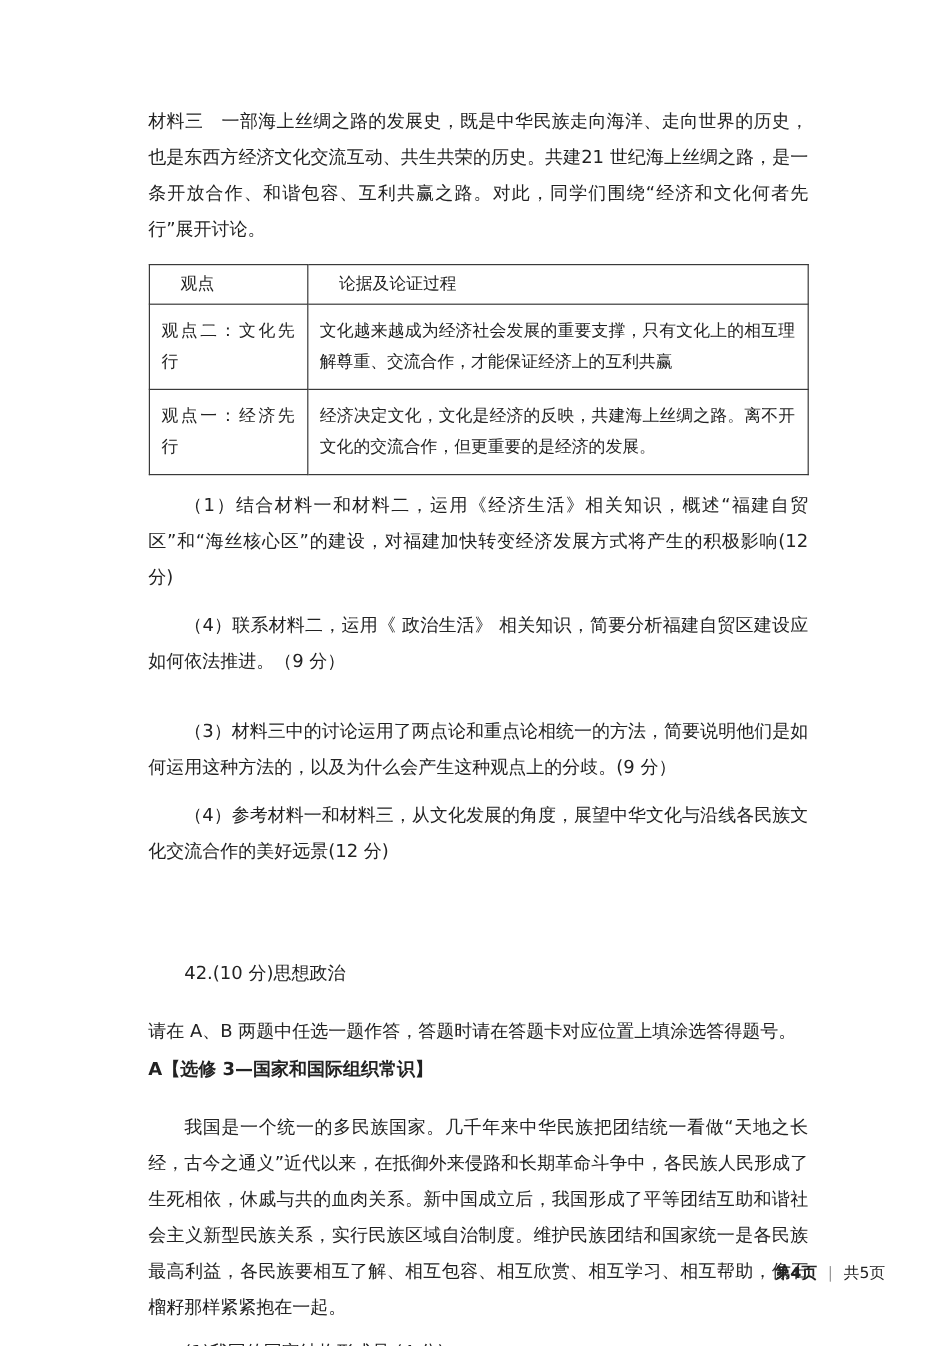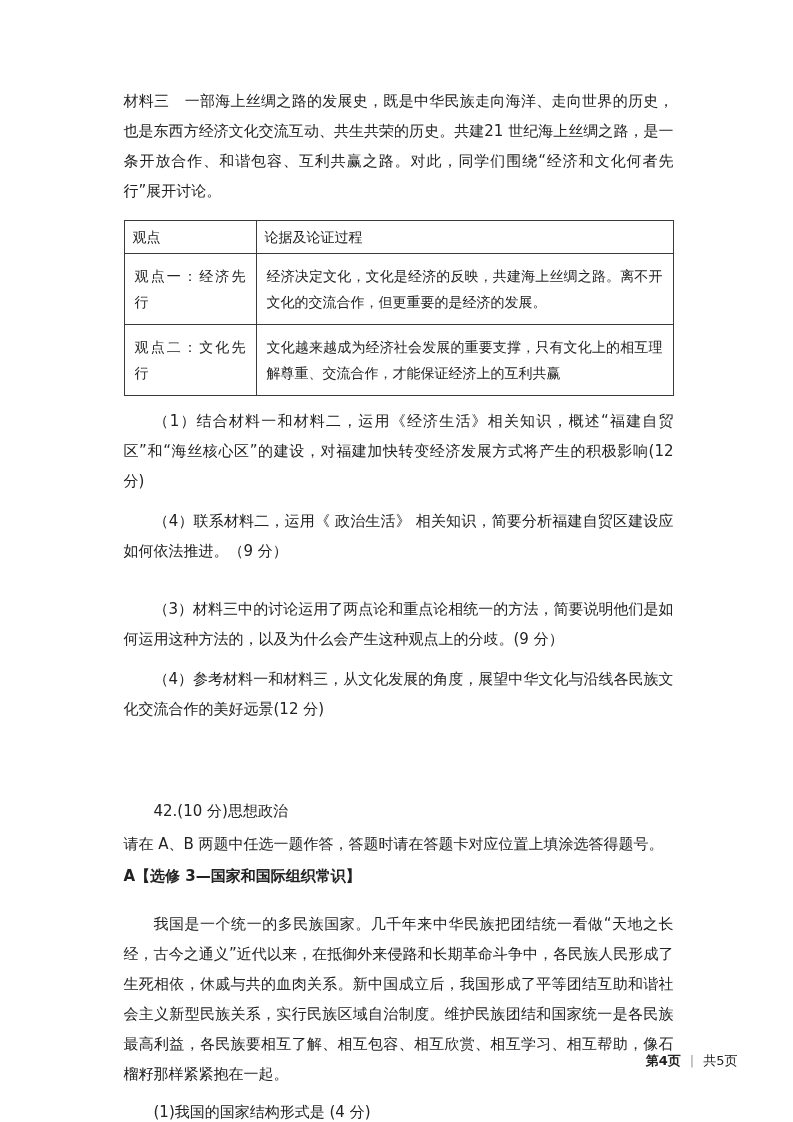--- a/index.html
+++ b/index.html
@@ -30,32 +30,32 @@
   .vp-table {
     width: 100%;
     border-collapse: collapse;
     table-layout: fixed;
     margin-top: 14px;
   }
   .vp-table td {
     border: 1px solid #3a3a3a;
     font-size: 14px;
     line-height: 26px;
-    padding: 3px 8px;
+    padding: 3px 26px;
     vertical-align: middle;
     text-align: justify;
   }
   .vp-table .col1 { width: 132px; }
   .vp-table .body-row td { padding: 9px 10px; }
   .q1 { margin-top: 10px; }
   .q2 { margin-top: 10px; }
   .q3 { margin-top: 28px; }
   .q4 { margin-top: 10px; }
   .h42 { margin-top: 72px; }
-  .inst { margin-top: 3px; }
+  .inst { margin-top: 18px; }
   .optA { margin-top: 2px; font-weight: bold; }
   .passage { margin-top: 18px; }
   .sub1 { margin-top: 8px; }
   .choices-line { margin-top: 2px; text-indent: 2em; }
   .choice { margin-right: 46px; }
   .sub2 { margin-top: 8px; }
   .footer {
     position: absolute;
     left: 0;
     right: 0;
@@ -75,26 +75,26 @@
 
     <p class="para">材料三　一部海上丝绸之路的发展史，既是中华民族走向海洋、走向世界的历史，也是东西方经济文化交流互动、共生共荣的历史。共建21 世纪海上丝绸之路，是一条开放合作、和谐包容、互利共赢之路。对此，同学们围绕“经济和文化何者先行”展开讨论。</p>
 
     <table class="vp-table">
       <tbody>
         <tr>
           <td class="col1">观点</td>
           <td>论据及论证过程</td>
         </tr>
         <tr class="body-row">
+          <td class="col1">观点二：文化先行</td>
+          <td>文化越来越成为经济社会发展的重要支撑，只有文化上的相互理解尊重、交流合作，才能保证经济上的互利共赢</td>
+        </tr>
+        <tr class="body-row">
           <td class="col1">观点一：经济先行</td>
           <td>经济决定文化，文化是经济的反映，共建海上丝绸之路。离不开文化的交流合作，但更重要的是经济的发展。</td>
-        </tr>
-        <tr class="body-row">
-          <td class="col1">观点二：文化先行</td>
-          <td>文化越来越成为经济社会发展的重要支撑，只有文化上的相互理解尊重、交流合作，才能保证经济上的互利共赢</td>
         </tr>
       </tbody>
     </table>
 
     <p class="para indent q1">（1）结合材料一和材料二，运用《经济生活》相关知识，概述“福建自贸区”和“海丝核心区”的建设，对福建加快转变经济发展方式将产生的积极影响(12 分)</p>
     <p class="para indent q2">（4）联系材料二，运用《 政治生活》 相关知识，简要分析福建自贸区建设应如何依法推进。（9 分）</p>
     <p class="para indent q3">（3）材料三中的讨论运用了两点论和重点论相统一的方法，简要说明他们是如何运用这种方法的，以及为什么会产生这种观点上的分歧。(9 分）</p>
     <p class="para indent q4">（4）参考材料一和材料三，从文化发展的角度，展望中华文化与沿线各民族文化交流合作的美好远景(12 分)</p>
 
     <p class="para indent h42">42.(10 分)思想政治</p>

